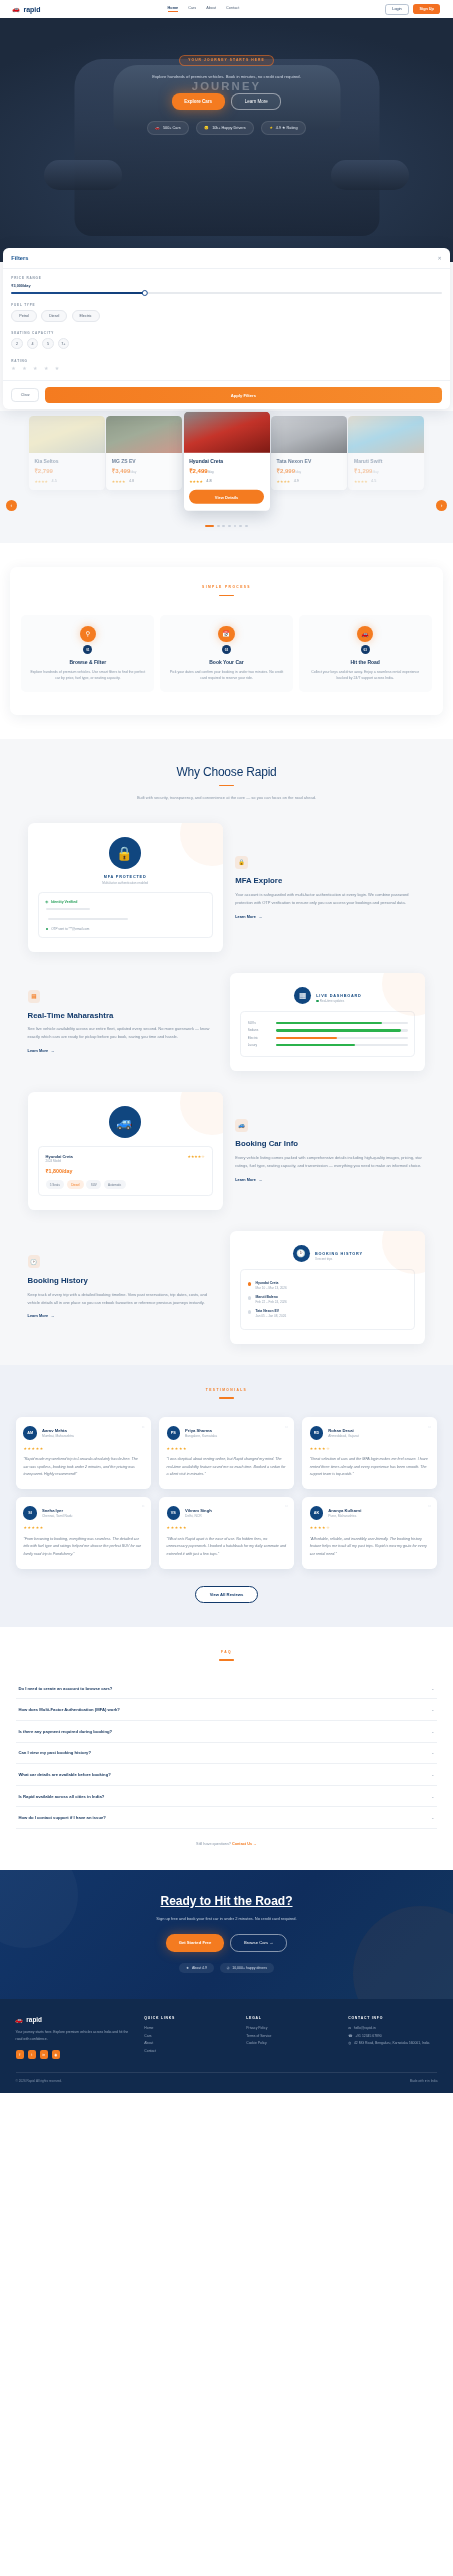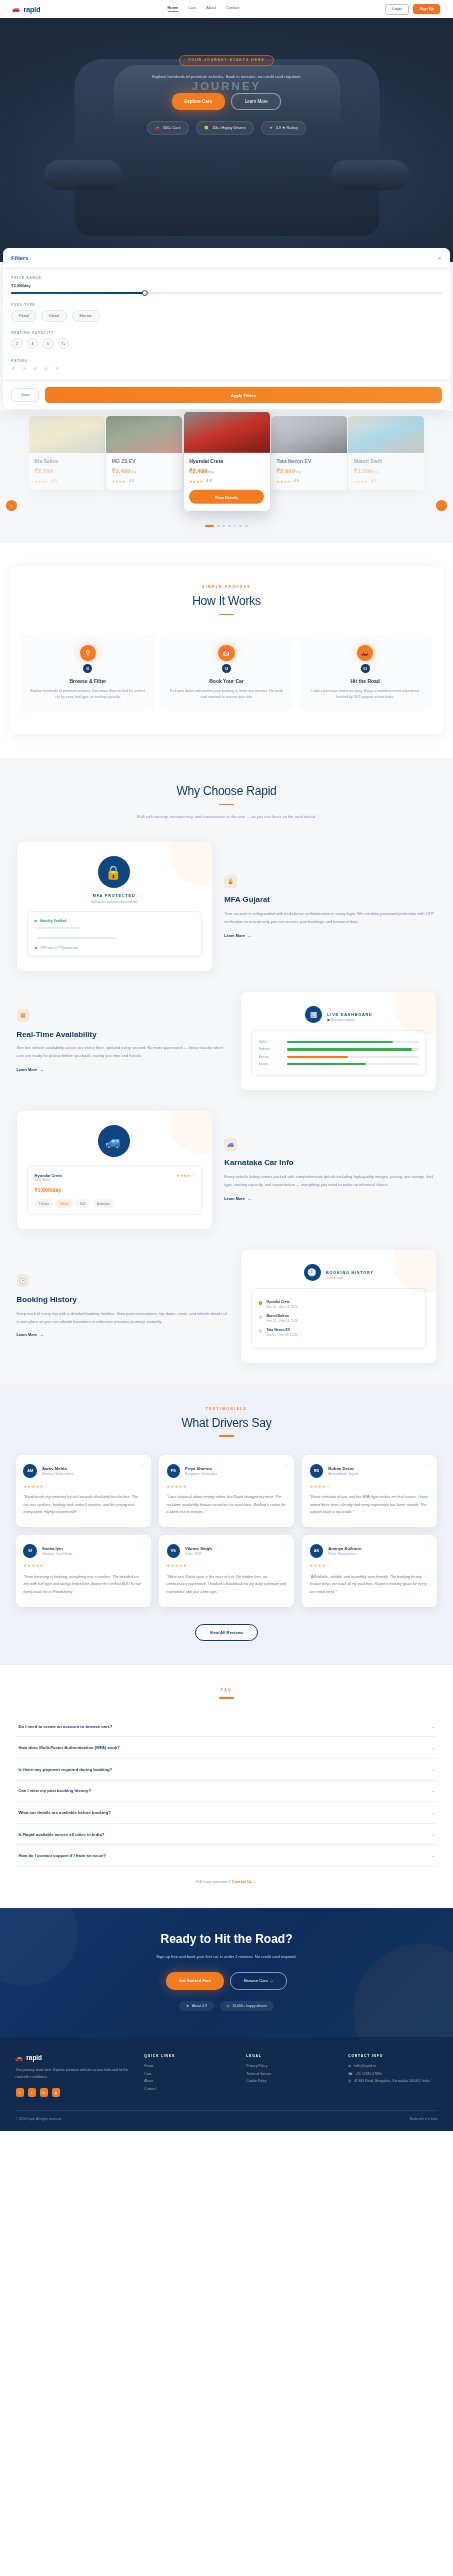--- a/index.html
+++ b/index.html
@@ -93,21 +93,21 @@
   .steps{display:flex;gap:5.7px;margin-top:18.4px;position:relative;}
   .step{flex:1;background:#fafbfc;border-radius:5px;padding:11.3px 7px 10px;text-align:center;position:relative;}
   .sicon{width:16.3px;height:16.3px;border-radius:50%;background:#f47b20;color:#fff;display:flex;align-items:center;justify-content:center;
       margin:0 auto;font-size:6.4px;box-shadow:0 0 8.5px rgba(244,123,32,.35);}
   .snum{width:9.2px;height:9.2px;border-radius:50%;background:#123a6b;color:#fff;font-size:3px;font-weight:bold;
       display:flex;align-items:center;justify-content:center;margin:2.8px auto 0;}
   .step h4{margin-top:5px;font-size:5px;color:#17365d;}
   .step p{margin-top:3.5px;font-size:3.5px;color:#8795a6;line-height:1.85;}
 
   
-  .why{background:#f6f7f9;padding:21px 1px 21px;}
+  .why{background:#f6f7f9;padding:21px 12px 21px;}
   .why-sub{text-align:center;font-size:4px;color:#8795a6;line-height:2;max-width:205px;margin:8.5px auto 0;}
   .feat{display:flex;gap:12.7px;align-items:center;margin:21px 15.6px 0;}
   .feat.rev{flex-direction:row-reverse;}
   .fvis{flex:0 0 195px;background:#fff;border-radius:6.4px;box-shadow:0 2.1px 12.7px rgba(20,40,70,.07);padding:14px 10px;text-align:center;position:relative;overflow:hidden;}
   .fvis:after{content:"";position:absolute;right:-21px;top:-21px;width:64px;height:64px;border-radius:50%;background:rgba(244,123,32,.06);}
   .bigicon{width:32px;height:32px;border-radius:50%;background:#10467f;color:#fff;display:flex;align-items:center;justify-content:center;margin:0 auto;font-size:13.5px;}
   .vis-t{margin-top:5.7px;font-size:3.8px;letter-spacing:0.8px;font-weight:bold;color:#10467f;}
   .vis-s{margin-top:1.4px;font-size:3px;color:#9aa7b6;}
   .inner-box{margin-top:7.8px;border:0.7px solid #edf0f4;border-radius:4.2px;padding:6.4px 7px;text-align:left;background:#fff;}
   .ok{font-size:3.5px;font-weight:bold;color:#1f9d55;display:flex;align-items:center;gap:2.8px;}
@@ -161,21 +161,21 @@
   .fq{display:flex;justify-content:space-between;align-items:center;border-bottom:0.7px solid #edf0f4;padding:7.8px 2.8px;}
   .fq span{font-size:4.2px;font-weight:bold;color:#17365d;}
   .fq i{font-style:normal;color:#9aa7b6;font-size:4.2px;}
   .faq-foot{text-align:center;margin-top:12.7px;font-size:3.8px;color:#8795a6;}
   .faq-foot a{color:#f47b20;font-weight:bold;text-decoration:none;}
 
   
   .cta{background:linear-gradient(135deg,#12366a 0%,#0f2d5c 55%,#12365f 100%);padding:24px 0 25.5px;text-align:center;position:relative;overflow:hidden;}
   .cta:before{content:"";position:absolute;left:-28px;top:-28px;width:106px;height:106px;border-radius:50%;background:rgba(255,255,255,.03);}
   .cta:after{content:"";position:absolute;right:-35px;bottom:-42px;width:135px;height:135px;border-radius:50%;background:rgba(244,123,32,.06);}
-  .cta h2{font-size:12px;color:#fff;position:relative;}
+  .cta h2{font-size:12px;color:#fff;position:relative;text-decoration:underline;}
   .cta p{margin:7px auto 0;max-width:212px;font-size:4px;color:#c3d0e1;line-height:2;position:relative;}
   .cta-btns{margin-top:11.3px;display:flex;gap:6.4px;justify-content:center;position:relative;}
   .btn-cta1{background:#f47b20;border:none;border-radius:8.5px;color:#fff;font-weight:bold;font-size:4.2px;padding:5.3px 12.7px;box-shadow:0 0 11.3px rgba(244,123,32,.4);}
   .btn-cta2{background:transparent;border:0.7px solid rgba(255,255,255,.5);border-radius:8.5px;color:#fff;font-size:4.2px;padding:5.3px 12.7px;}
   .cta-chips{margin-top:11.3px;display:flex;gap:5.7px;justify-content:center;position:relative;}
   .cchip{background:rgba(255,255,255,.08);border-radius:6.4px;font-size:3.5px;color:#d6dfec;padding:3.2px 7px;display:flex;gap:2.8px;align-items:center;}
 
   
   .ftr{background:#112a4d;padding:17px 15.6px 0;color:#c3cedd;}
   .fcols{display:flex;gap:12.7px;}
@@ -360,21 +360,20 @@
     <div class="dot"></div>
     <div class="dot"></div>
     <div class="dot"></div>
     <div class="dot"></div>
   </div>
 </div>
 
 <div class="section">
   <div class="how-card">
     <div class="eyebrow">SIMPLE PROCESS</div>
-    <div class="h2">How It Works</div>
     <div class="rule"></div>
     <div class="steps">
       <div class="step">
         <div class="sicon">⚲</div>
         <div class="snum">01</div>
         <h4>Browse &amp; Filter</h4>
         <p>Explore hundreds of premium vehicles. Use smart filters to find the perfect car by price, fuel type, or seating capacity.</p>
       </div>
       <div class="step">
         <div class="sicon">📅</div>
@@ -409,21 +408,21 @@
           </div>
         <div><div class="bar w1"></div><div class="bar w2"></div></div>
         <div class="otp">
             <span class="grn"></span>
             <span>OTP sent to ***@email.com</span>
           </div>
       </div>
     </div>
     <div class="ftxt">
       <div class="fico">🔒</div>
-      <h3>MFA Gujarat</h3>
+      <h3>MFA Explore</h3>
       <p>Your account is safeguarded with multi-factor authentication at every login. We combine password protection with OTP verification to ensure only you can access your bookings and personal data.</p>
       <div class="lmore">
           <span>Learn More</span>
           <span>→</span>
         </div>
     </div>
   </div>
 
   <div class="feat rev">
     <div class="fvis">
@@ -456,21 +455,21 @@
         <div class="drow">
             <span>Luxury</span>
             <div class="dtrack">
               <div class="dfill" style="width:60%;background:#2bb24c"></div>
             </div>
           </div>
       </div>
     </div>
     <div class="ftxt">
       <div class="fico">▦</div>
-      <h3>Real-Time Availability</h3>
+      <h3>Real-Time Maharashtra</h3>
       <p>See live vehicle availability across our entire fleet, updated every second. No more guesswork — know exactly which cars are ready for pickup before you book, saving you time and hassle.</p>
       <div class="lmore">
           <span>Learn More</span>
           <span>→</span>
         </div>
     </div>
   </div>
 
   <div class="feat">
     <div class="fvis">
@@ -487,21 +486,21 @@
         <div class="cc-tags">
           <div class="tg">5 Seats</div>
           <div class="tg or">Diesel</div>
           <div class="tg">SUV</div>
           <div class="tg">Automatic</div>
         </div>
       </div>
     </div>
     <div class="ftxt">
       <div class="fico">🚙</div>
-      <h3>Karnataka Car Info</h3>
+      <h3>Booking Car Info</h3>
       <p>Every vehicle listing comes packed with comprehensive details including high-quality images, pricing, star ratings, fuel type, seating capacity, and transmission — everything you need to make an informed choice.</p>
       <div class="lmore">
           <span>Learn More</span>
           <span>→</span>
         </div>
     </div>
   </div>
 
   <div class="feat rev">
     <div class="fvis">
@@ -543,21 +542,20 @@
       <div class="lmore">
           <span>Learn More</span>
           <span>→</span>
         </div>
     </div>
   </div>
 </div>
 
 <div class="test">
   <div class="eyebrow">TESTIMONIALS</div>
-  <div class="h2">What Drivers Say</div>
   <div class="rule"></div>
   <div class="tgrid">
 
     <div class="tcard">
       <div class="quo">“</div>
       <div class="tp">
           <div class="av">AM</div>
           <div>
             <div class="tn">Aarav Mehta</div>
             <div class="tl">Mumbai, Maharashtra</div>

